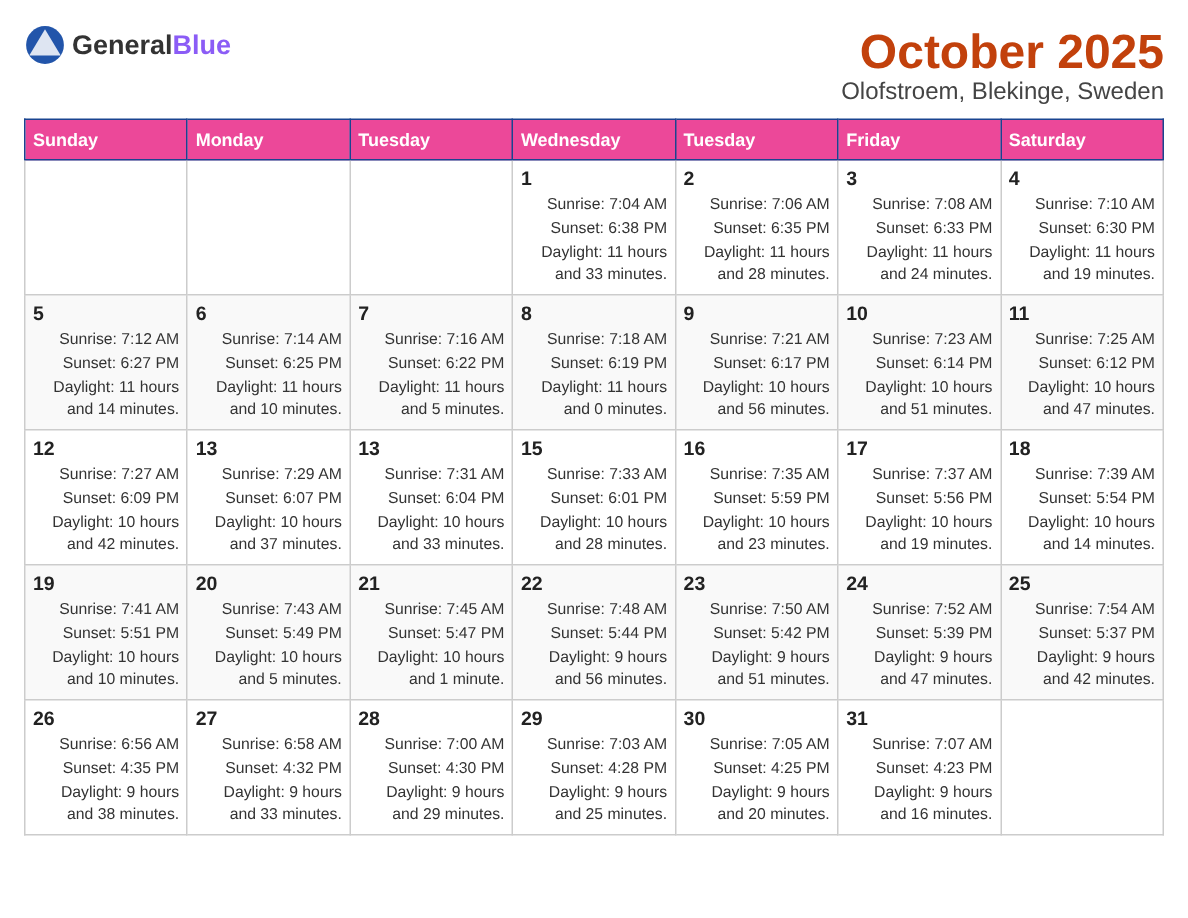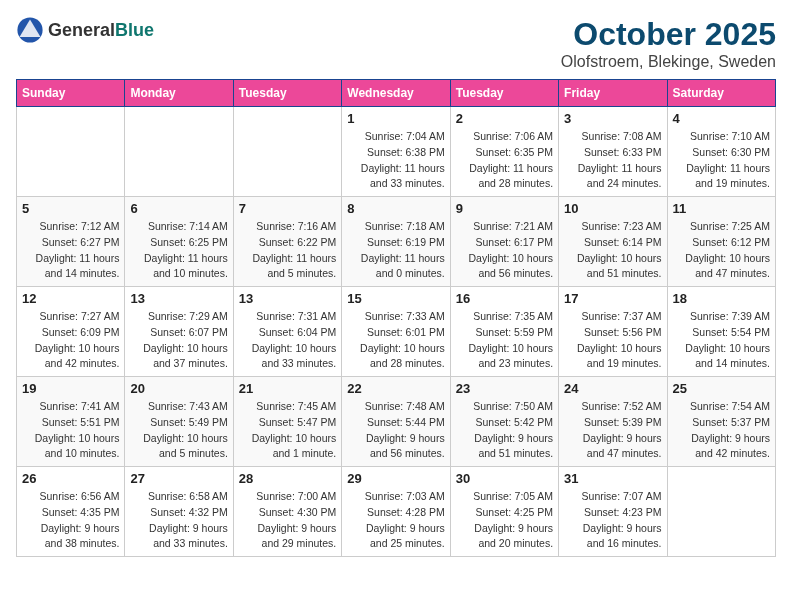--- a/index.html
+++ b/index.html
@@ -22,33 +22,33 @@
       gap: 4px;
     }
     .logo-text-general {
       font-size: 18px;
       font-weight: bold;
       color: #333;
     }
     .logo-text-blue {
       font-size: 18px;
       font-weight: bold;
-      color: #0f766e;
+      color: #8b5cf6;
     }
     .logo-icon {
       width: 28px;
       height: 28px;
     }
     .title-area {
       text-align: right;
     }
     .month-title {
       font-size: 32px;
       font-weight: bold;
-      color: #0c4a6e;
+      color: #c2410c;
     }
     .location-title {
       font-size: 16px;
       color: #444;
     }
     table {
       width: 100%;
       border-collapse: collapse;
       font-size: 11px;
     }

